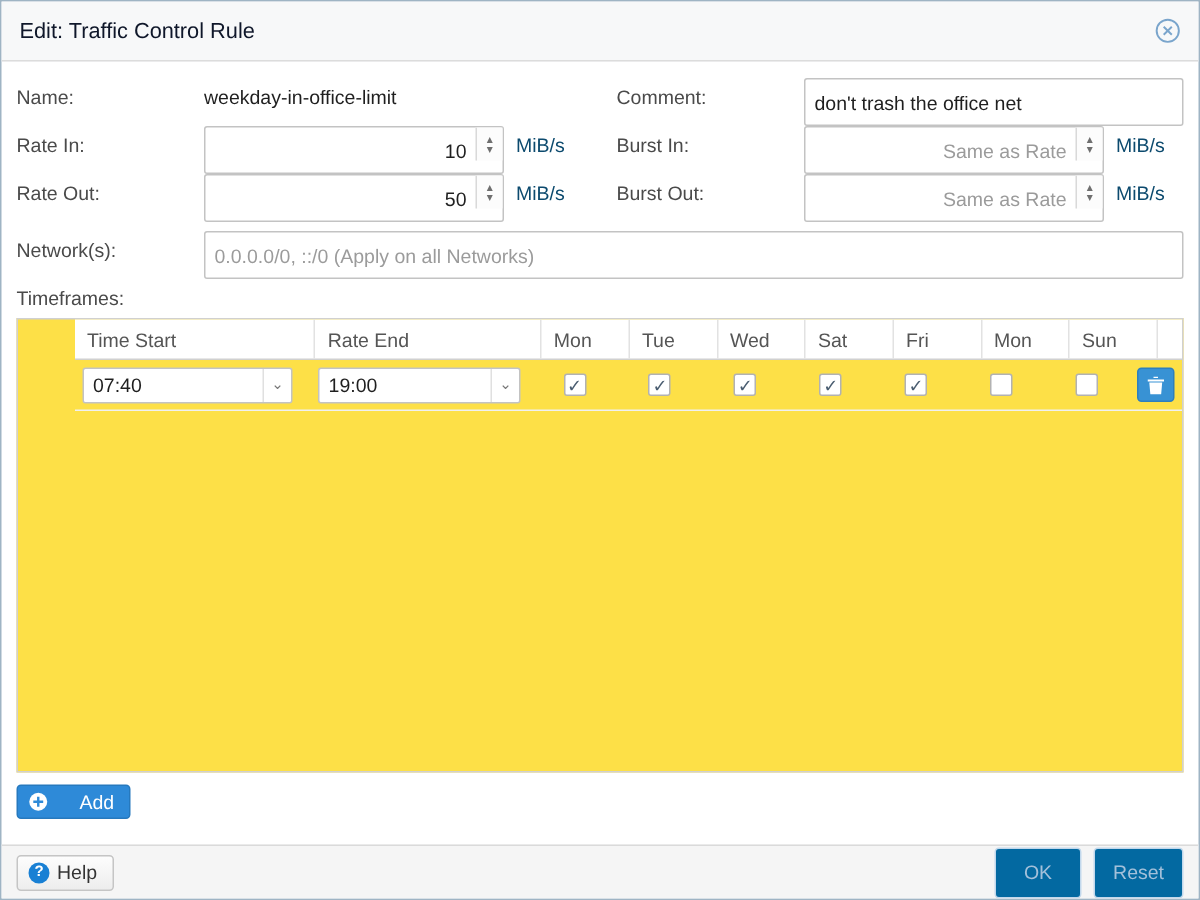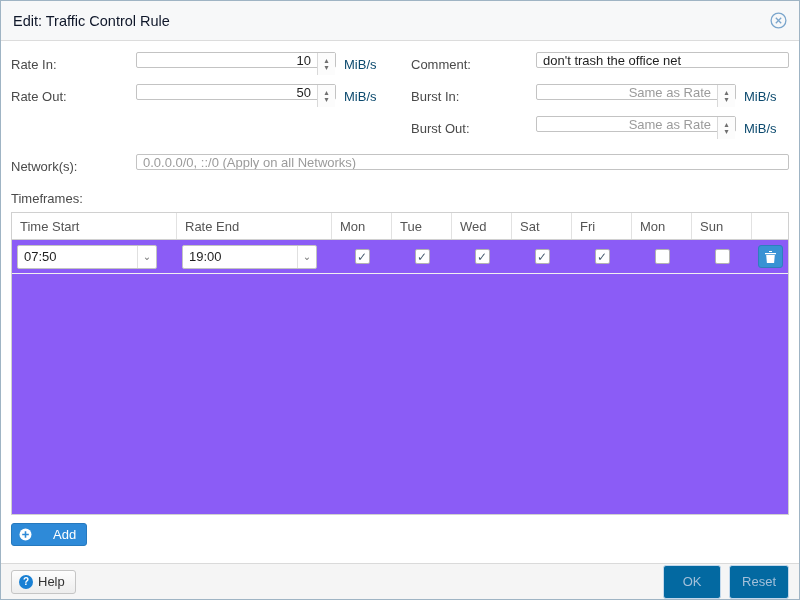--- a/index.html
+++ b/index.html
@@ -38,21 +38,21 @@
   .col.right { margin-left: 10px; flex: 1; }
   .frow {
     display: flex; align-items: center;
     height: 26px; margin-bottom: 6px;
   }
   .flabel { width: 125px; color: #4a4a4a; flex-shrink: 0; }
   .static-val { color: #1f1f1f; }
   .field { position: relative; width: 200px; height: 24px; }
   .field.wide { flex: 1; }
   input.txt {
-    width: 100%; height: 16px;
+    width: 100%; height: 32px;
     border: 1px solid #c3c3c3; border-radius: 2px;
     padding: 0 6px; font-size: 13px; color: #1f1f1f;
     font-family: "Liberation Sans", "DejaVu Sans", sans-serif;
     outline: none; background: #fff;
   }
   input.num { text-align: right; padding-right: 24px; }
   input.txt::placeholder { color: #9b9b9b; opacity: 1; }
   .spinner {
     position: absolute; right: 1px; top: 1px;
     width: 18px; height: 22px;
@@ -62,21 +62,22 @@
   }
   .spinner span { font-size: 8px; line-height: 7px; }
   .unit { margin-left: 8px; color: #0c4a6e; }
   
   .tf-label { margin: 12px 0 6px 0; color: #4a4a4a; }
   
   .grid {
     border: 1px solid #d0d0d0;
     height: 303px;
     display: flex; flex-direction: column;
-    background: #8b5cf6;
+    background: #fde047;
+    padding-left: 38px;
   }
   .grid-hdr {
     display: flex; height: 27px;
     border-bottom: 1px solid #d0d0d0;
     background: #fff; color: #555;
   }
   .hcell {
     display: flex; align-items: center;
     padding: 0 8px;
     border-right: 1px solid #e2e2e2;
@@ -171,20 +172,24 @@
         <circle cx="8.5" cy="8.5" r="7.4" fill="none" stroke="#7aa5cc" stroke-width="1.3"></circle>
         <path d="M5.8 5.8l5.4 5.4M11.2 5.8l-5.4 5.4" stroke="#7aa5cc" stroke-width="1.3"></path>
       </svg>
     </span>
   </div>
 
   <div class="dlg-body">
 
     <div class="cols">
       <div class="col">
+        <div class="frow">
+          <span class="flabel">Name:</span>
+          <span class="static-val">weekday-in-office-limit</span>
+        </div>
         <div class="frow">
           <span class="flabel">Rate In:</span>
           <span class="field">
             <input class="txt num" type="text" value="10" style="">
             <span class="spinner">
                 <span>▴</span>
                 <span>▾</span>
               </span>
           </span>
           <span class="unit">MiB/s</span>
@@ -253,21 +258,21 @@
         <span class="hcell c-day">Sat</span>
         <span class="hcell c-day">Fri</span>
         <span class="hcell c-day">Mon</span>
         <span class="hcell c-day">Sun</span>
         <span class="hcell c-act"></span>
       </div>
 
       <div class="grid-row">
         <span class="rcell c-ts">
           <span class="combo w1">
-            <span>07:50</span>
+            <span>07:40</span>
             <span class="chev">⌄</span>
           </span>
         </span>
         <span class="rcell c-te">
           <span class="combo w2">
             <span>19:00</span>
             <span class="chev">⌄</span>
           </span>
         </span>
         <span class="rcell c-day">

